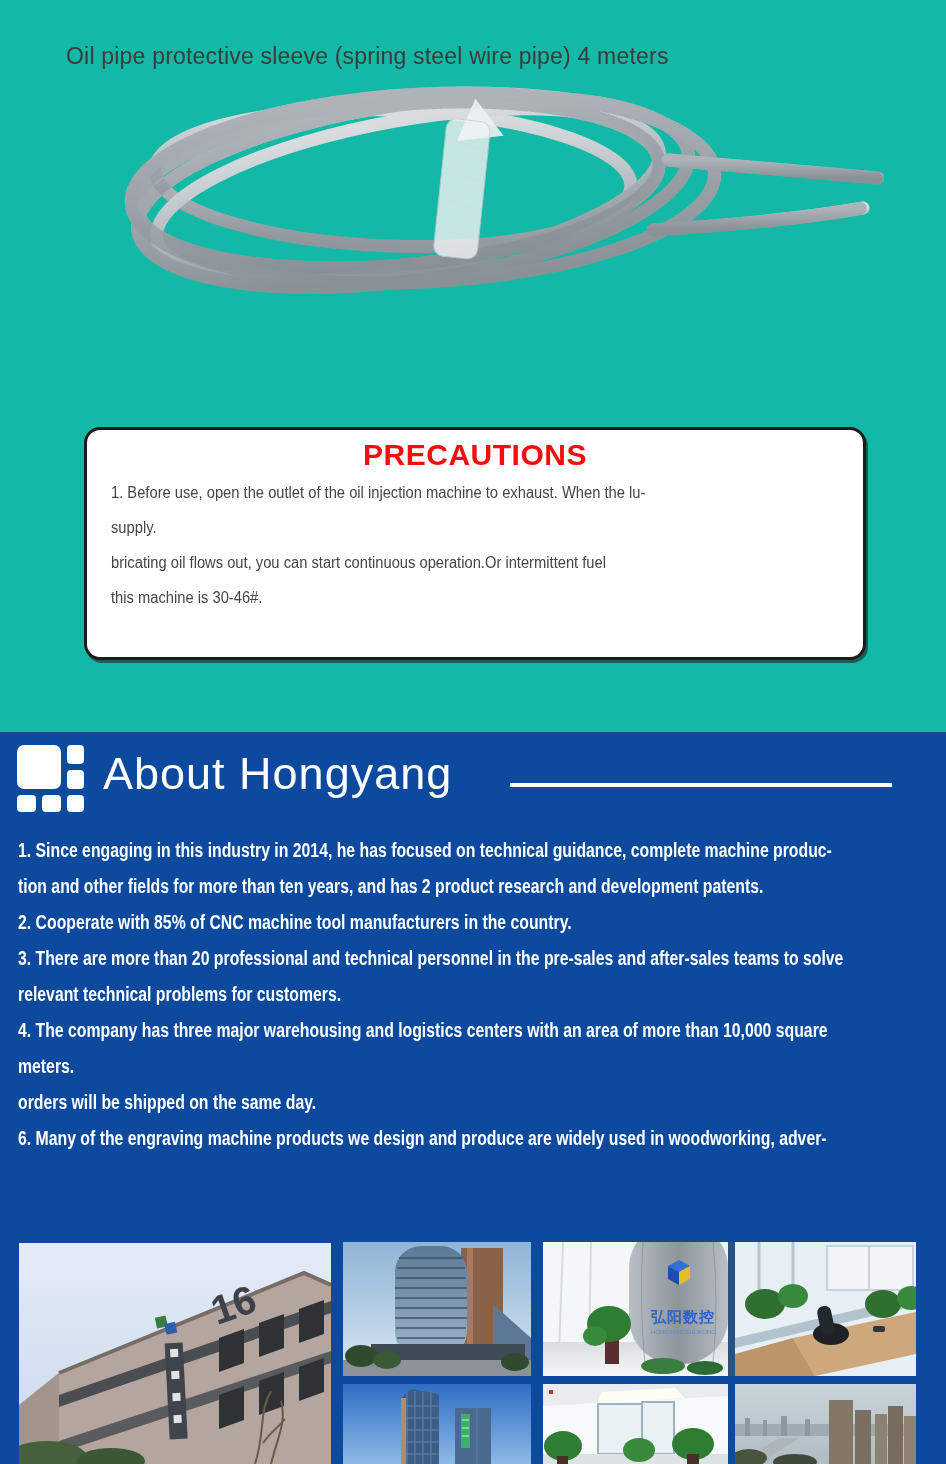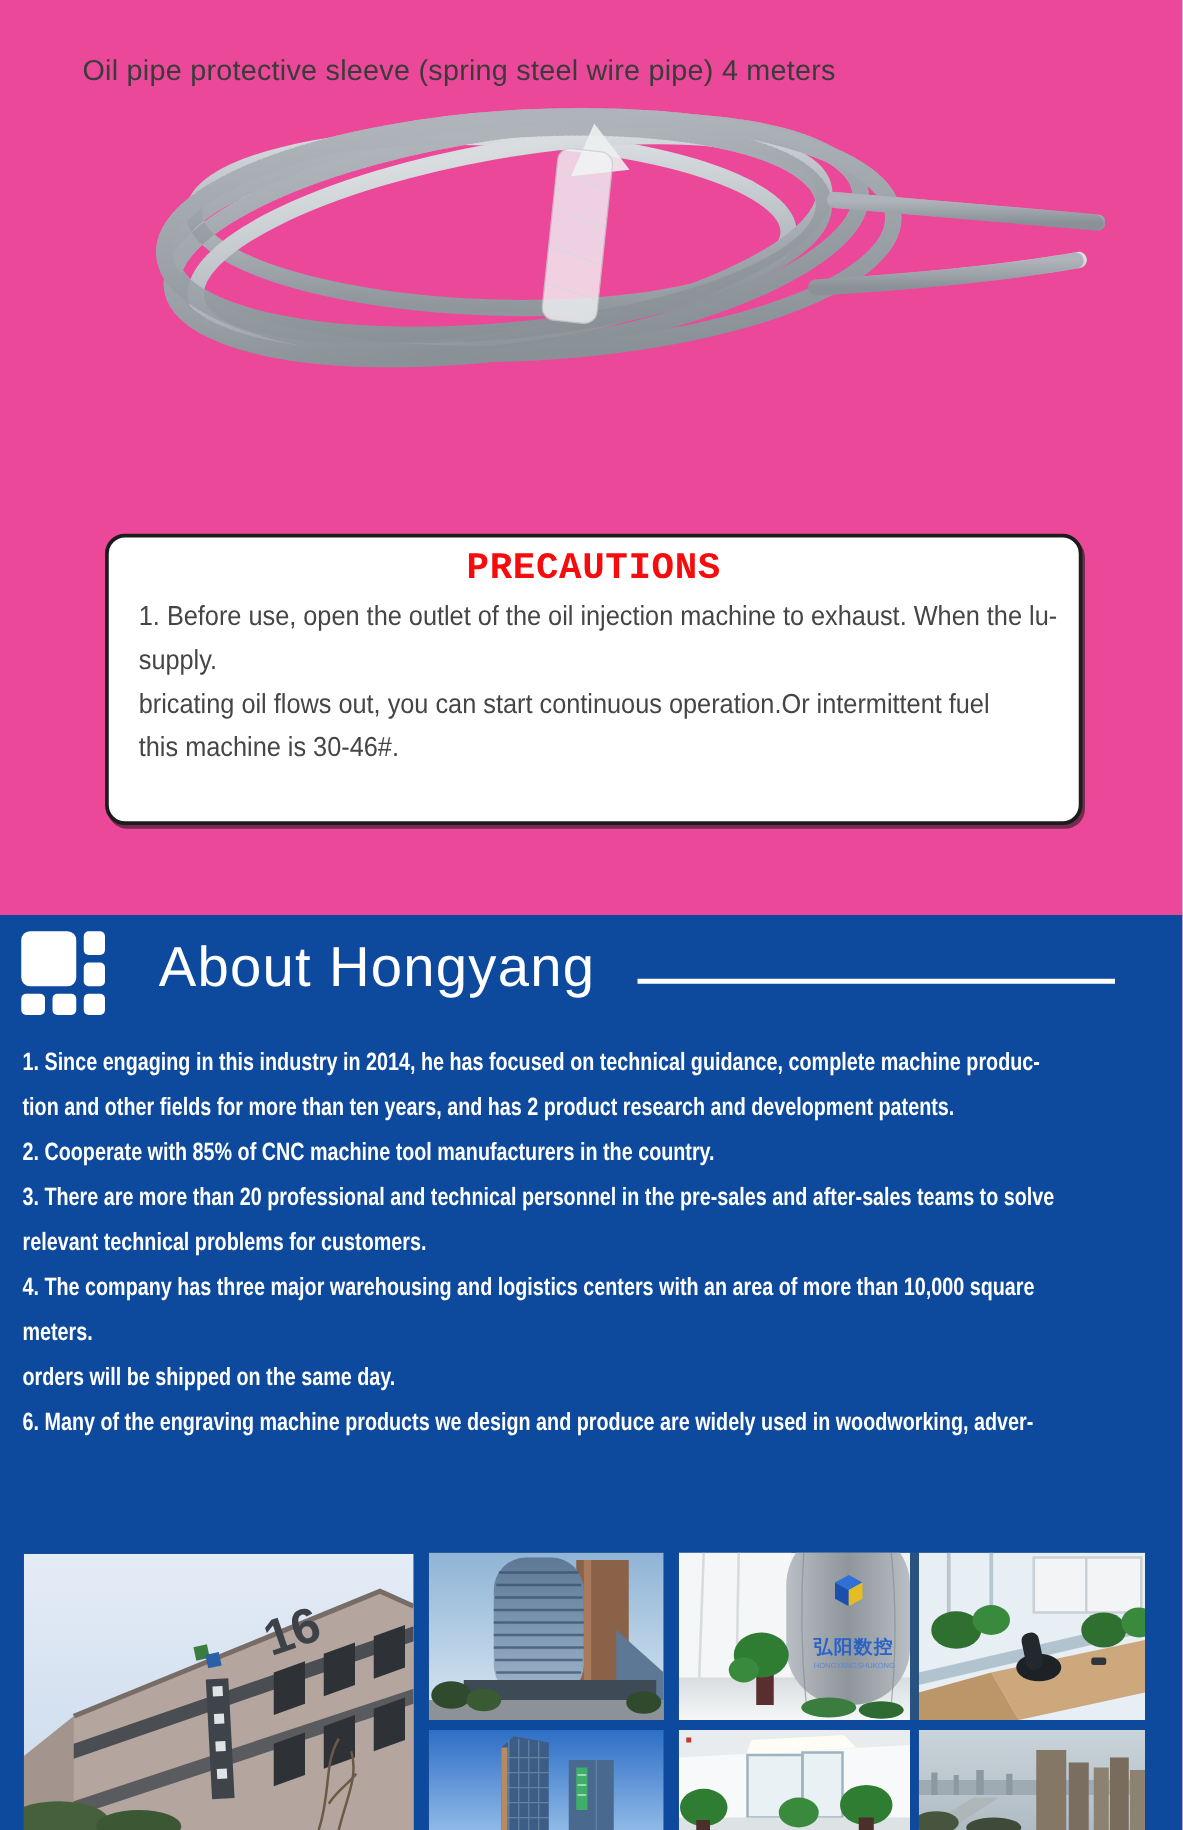--- a/index.html
+++ b/index.html
@@ -1,38 +1,38 @@
 <!DOCTYPE html>
 <html><head>
 <meta charset="utf-8">
 <style>
   html,body{margin:0;padding:0;background:#ffffff;}
-  .page{position:relative;width:946px;height:1464px;background:#ec4899;overflow:hidden;
+  .page{position:relative;width:946px;height:1464px;background:#14b8a6;overflow:hidden;
         font-family:"Liberation Sans",sans-serif;}
   
   .product-title{position:absolute;left:66px;top:43px;font-size:23px;color:#3b3b3b;
                  letter-spacing:0.2px;white-space:nowrap;}
   .product-image{position:absolute;left:68px;top:80px;}
   
   .precautions{position:absolute;left:84px;top:427px;width:782px;height:233px;
                border:3px solid #1c1c1c;border-radius:16px;box-sizing:border-box;
                box-shadow:2px 3px 0 rgba(20,20,20,.55);background:#fff;}
   .precautions-title{margin:8px 0 2px 0;text-align:center;color:#f50d0d;
-                     font-size:30px;font-weight:bold;letter-spacing:.5px;font-family:Liberation Mono, monospace;}
-  .precautions-body{margin:3px 18px 0 24px;font-size:22px;color:#454545;}
+                     font-size:30px;font-weight:bold;letter-spacing:.5px;}
+  .precautions-body{margin:3px 18px 0 24px;font-size:16px;color:#454545;}
   .precautions-body .pline{height:35px;line-height:35px;white-space:nowrap;}
   .condP{display:inline-block;transform:scaleX(.92);transform-origin:0 50%;}
   
   .about{position:absolute;left:0;top:732px;width:946px;height:732px;background:#0d4a9d;overflow:hidden;}
   .logo{position:absolute;left:17px;top:13px;width:68px;height:70px;display:grid;
         grid-template-columns:19px 19px 17px;grid-template-rows:19px 19px 17px;gap:6px;}
   .logo div{background:#ffffff;border-radius:4px;}
   .logo .big{grid-column:1/3;grid-row:1/3;border-radius:7px;}
   .about-heading{position:absolute;left:103px;top:12px;height:60px;line-height:60px;
-                 font-size:45px;color:#ffffff;letter-spacing:1px;white-space:nowrap;margin-left:24px;}
+                 font-size:45px;color:#ffffff;letter-spacing:1px;white-space:nowrap;}
   .sep-line{position:absolute;left:510px;top:51px;width:382px;height:4px;background:#ffffff;}
   .about-lines{position:absolute;left:18px;top:100px;width:912px;}
   .about-lines .aline{height:36px;line-height:36px;font-size:20px;font-weight:bold;
                       color:#ffffff;white-space:nowrap;}
   .condA{display:inline-block;transform:scaleX(.79);transform-origin:0 50%;}
   
   .photo{position:absolute;overflow:hidden;background:#28527f;}
   #ph1{left:19px;top:511px;width:312px;height:221px;}
   #ph2{left:343px;top:510px;width:188px;height:134px;}
   #ph3{left:543px;top:510px;width:214px;height:134px;}

